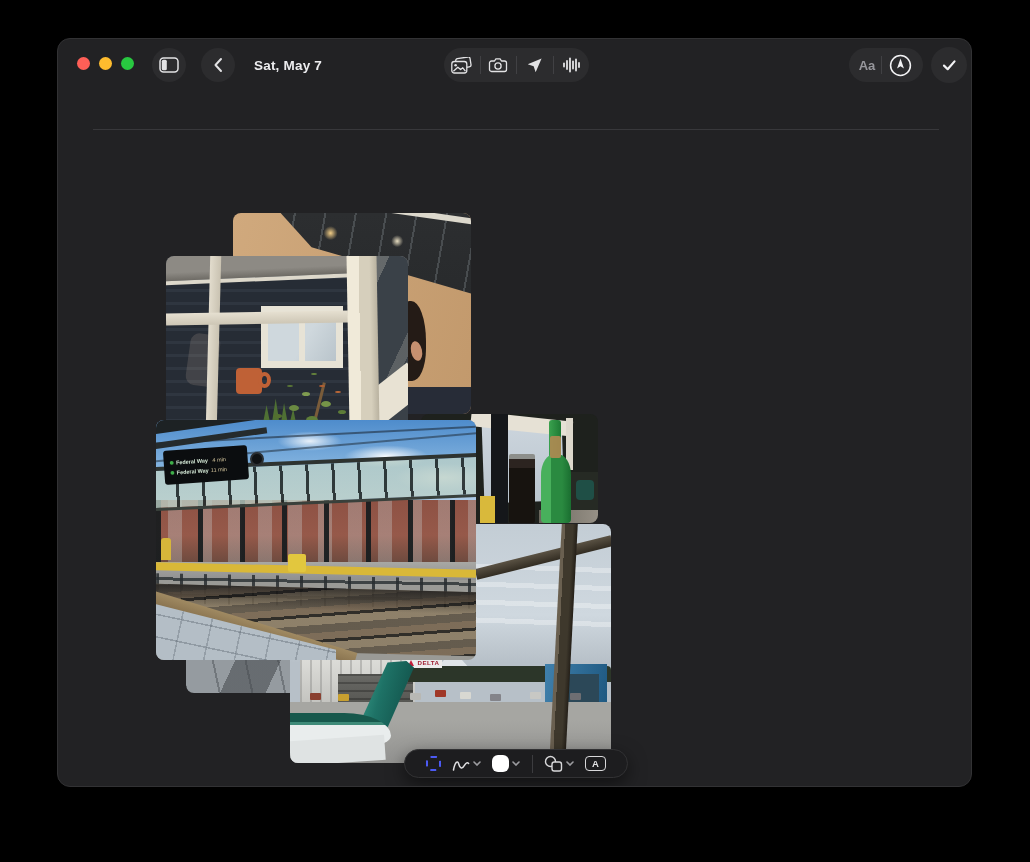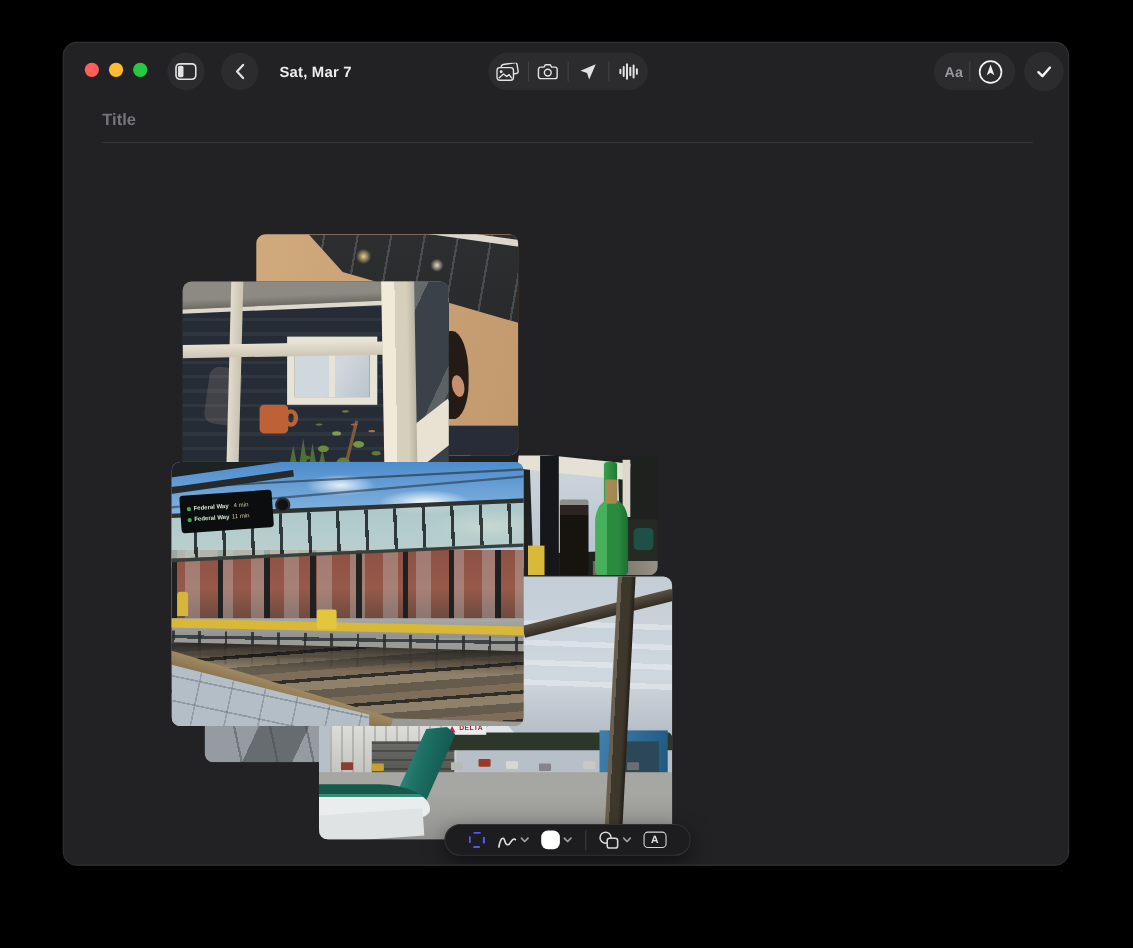--- a/index.html
+++ b/index.html
@@ -240,21 +240,21 @@
       </button>
 
       <button class="circ-btn" style="left:143px;">
         <span>
           <svg width="10" height="16" viewBox="0 0 10 16">
               <path d="M8 2 L2.5 8 L8 14" fill="none" stroke="#e2e2e4" stroke-width="2" stroke-linecap="round" stroke-linejoin="round"></path>
             </svg>
         </span>
       </button>
 
-      <div class="date-label">Sat, Mar 7</div>
+      <div class="date-label">Sat, May 7</div>
 
       <div class="pill center-pill">
         <button class="pill-btn">
           <span>
             <svg width="21" height="17" viewBox="0 0 21 17">
                 <g transform="rotate(-9 12 5)">
                   <rect x="5" y="0.8" width="14.5" height="10" rx="2" fill="none" stroke="#e2e2e4" stroke-width="1.3"></rect>
                 </g>
                 <rect x="0.8" y="4.5" width="15" height="11.5" rx="2.5" fill="#2c2c2e" stroke="#e2e2e4" stroke-width="1.3"></rect>
                 <circle cx="4.6" cy="8.2" r="1.3" fill="#e2e2e4"></circle>
@@ -313,21 +313,20 @@
 
       <button class="circ-btn check-btn">
         <span>
           <svg width="18" height="18" viewBox="0 0 18 18">
               <path d="M4 9.6 L7.7 13.2 L14.5 5.4" fill="none" stroke="#f2f2f4" stroke-width="2.2" stroke-linecap="round" stroke-linejoin="round"></path>
             </svg>
         </span>
       </button>
     </div>
 
-    <div class="title-input">Title</div>
     <div class="title-divider"></div>
 
     <div class="photo ph-ceiling">
       <div class="ceil-dark"></div>
       <div class="ceil-beam"></div>
       <div class="ceil-head"></div>
       <div class="ceil-ear"></div>
       <div class="ceil-shirt"></div>
     </div>
 

